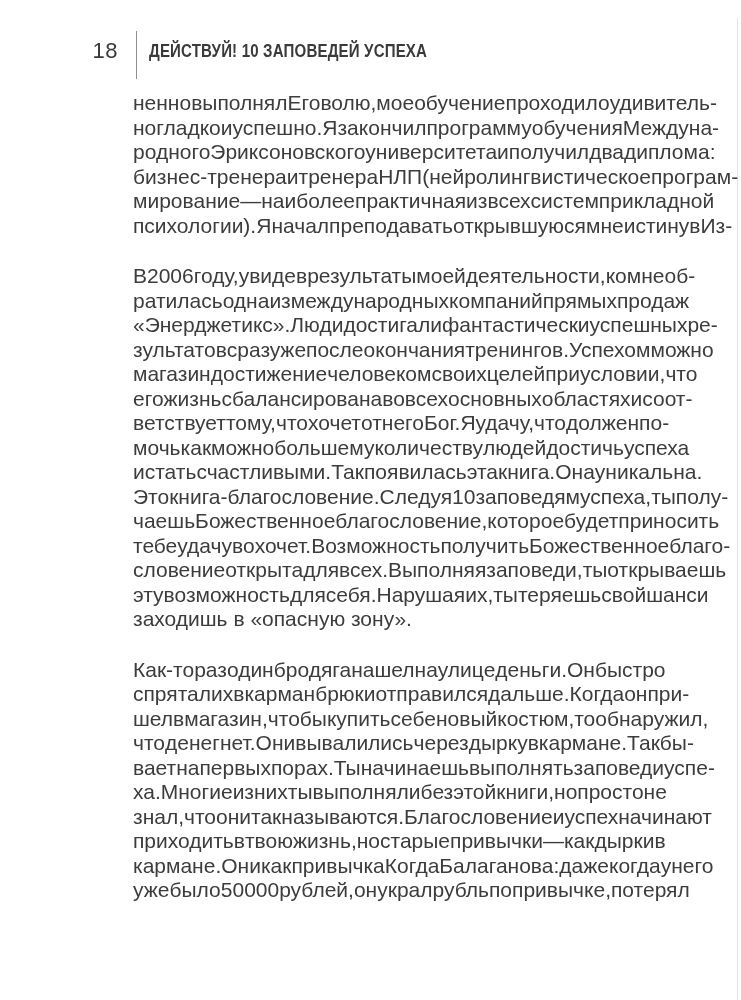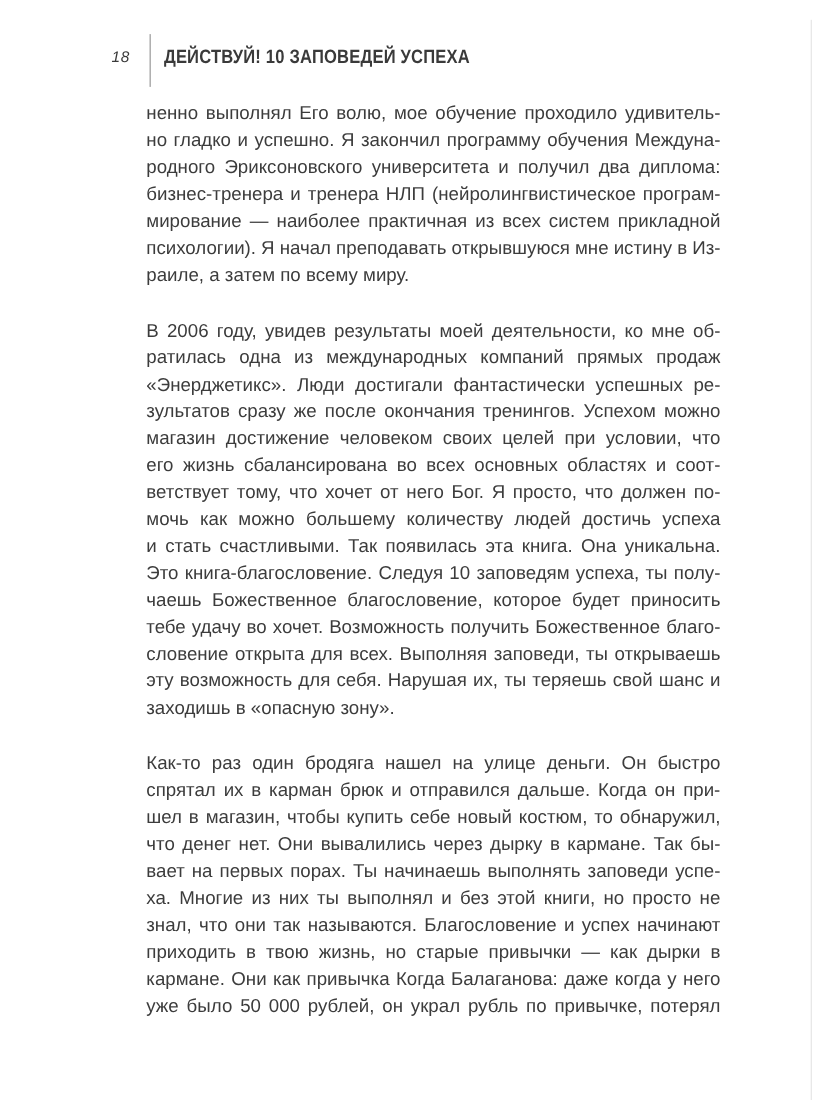--- a/index.html
+++ b/index.html
@@ -24,25 +24,24 @@
     height: 982px;
     background: var(--edge, #e3e3e3);
   }
   
   #page-number {
     position: absolute;
     left: 90px;
     top: 40px;
     width: 28px;
     text-align: right;
-    font-size: 14px;
+    font-size: 22px;
     line-height: 22px;
     letter-spacing: 0.5px;
     color: var(--head, #3f3f3f);
-    font-style: italic;
   }
   #head-divider {
     position: absolute;
     left: 136px;
     top: 31px;
     width: 1px;
     height: 48px;
     background: var(--divider, #8f8f8f);
   }
   #running-title {
@@ -57,21 +56,21 @@
     transform: scaleX(0.86);
     transform-origin: left center;
     white-space: nowrap;
   }
   
   #body-text {
     position: absolute;
     left: 133px;
     top: 91px;
     width: 522px;
-    font-size: 17px;
+    font-size: 21px;
     color: var(--text, #3c3c3c);
   }
   .paragraph + .paragraph {
     margin-top: 26px;
   }
   .tline {
     display: flex;
     justify-content: space-between;
     line-height: 24.5px;
     white-space: nowrap;
@@ -152,21 +151,20 @@
           <span>психологии).</span>
           <span>Я</span>
           <span>начал</span>
           <span>преподавать</span>
           <span>открывшуюся</span>
           <span>мне</span>
           <span>истину</span>
           <span>в</span>
           <span>Из-</span>
         </div>
-        <div class="tline-last">раиле, а затем по всему миру.</div>
       </div>
       <div class="paragraph">
         <div class="tline">
           <span>В</span>
           <span>2006</span>
           <span>году,</span>
           <span>увидев</span>
           <span>результаты</span>
           <span>моей</span>
           <span>деятельности,</span>
@@ -224,21 +222,21 @@
         </div>
         <div class="tline">
           <span>ветствует</span>
           <span>тому,</span>
           <span>что</span>
           <span>хочет</span>
           <span>от</span>
           <span>него</span>
           <span>Бог.</span>
           <span>Я</span>
-          <span>просто,</span>
+          <span>удачу,</span>
           <span>что</span>
           <span>должен</span>
           <span>по-</span>
         </div>
         <div class="tline">
           <span>мочь</span>
           <span>как</span>
           <span>можно</span>
           <span>большему</span>
           <span>количеству</span>

